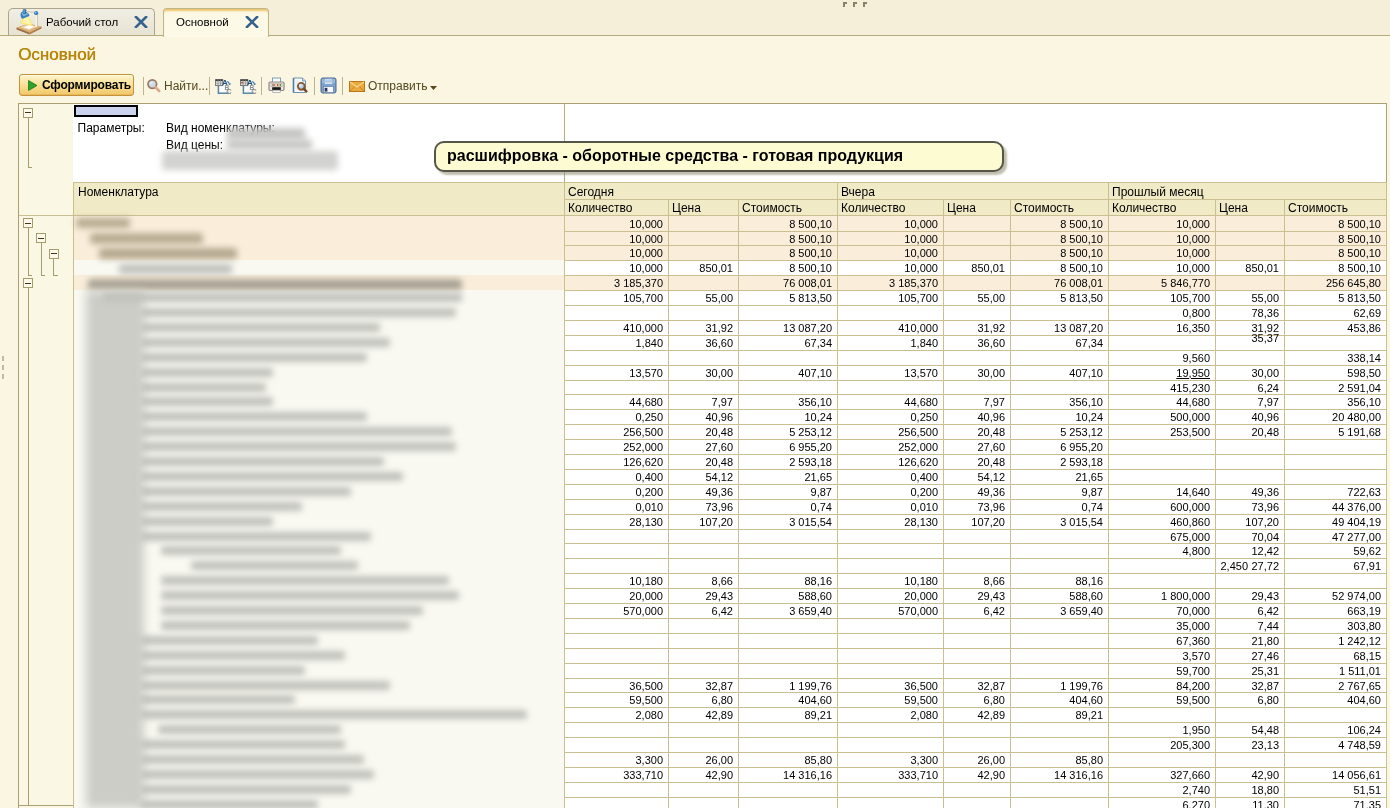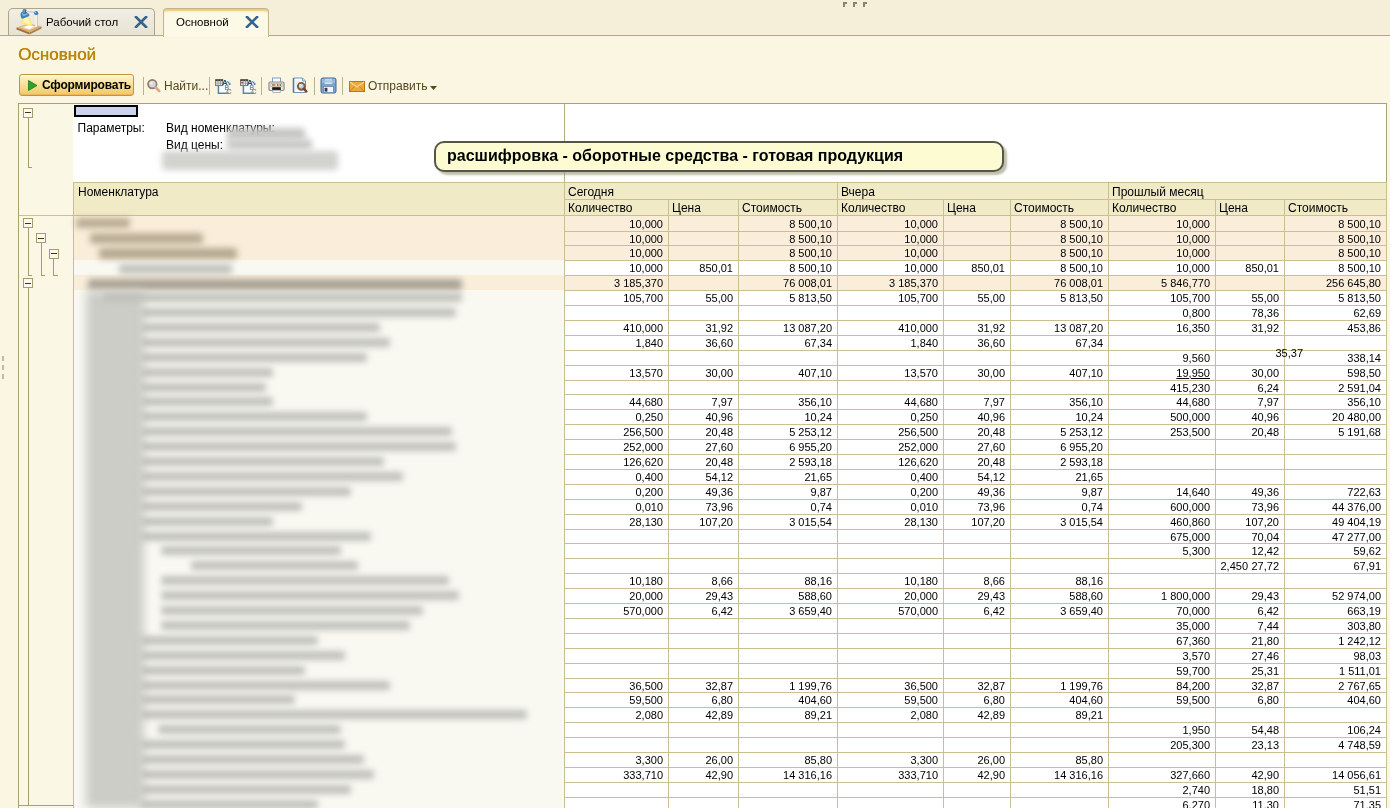--- a/index.html
+++ b/index.html
@@ -305,21 +305,21 @@
 <div class="num" style="left:1108px;top:320.9px;width:102px;">16,350</div>
 <div class="num" style="left:1215px;top:320.9px;width:64px;">31,92</div>
 <div class="num" style="left:1284px;top:320.9px;width:97px;">453,86</div>
 <div class="num" style="left:564px;top:335.8px;width:99px;">1,840</div>
 <div class="num" style="left:668px;top:335.8px;width:65px;">36,60</div>
 <div class="num" style="left:738px;top:335.8px;width:94px;">67,34</div>
 <div class="num" style="left:837px;top:335.8px;width:101px;">1,840</div>
 <div class="num" style="left:943px;top:335.8px;width:62px;">36,60</div>
 <div class="num" style="left:1010px;top:335.8px;width:93px;">67,34</div>
 <div class="num" style="left:1108px;top:350.7px;width:102px;">9,560</div>
-<div class="num" style="left:1215px;top:346px;width:64px;padding-left:24px;">35,37</div>
+<div class="num" style="left:1215px;top:331px;width:64px;">35,37</div>
 <div class="num" style="left:1284px;top:350.7px;width:97px;">338,14</div>
 <div class="num" style="left:564px;top:365.6px;width:99px;">13,570</div>
 <div class="num" style="left:668px;top:365.6px;width:65px;">30,00</div>
 <div class="num" style="left:738px;top:365.6px;width:94px;">407,10</div>
 <div class="num" style="left:837px;top:365.6px;width:101px;">13,570</div>
 <div class="num" style="left:943px;top:365.6px;width:62px;">30,00</div>
 <div class="num" style="left:1010px;top:365.6px;width:93px;">407,10</div>
 <div class="num" style="left:1108px;top:365.6px;width:102px;text-decoration:underline;">19,950</div>
 <div class="num" style="left:1215px;top:365.6px;width:64px;">30,00</div>
 <div class="num" style="left:1284px;top:365.6px;width:97px;">598,50</div>
@@ -394,21 +394,21 @@
 <div class="num" style="left:738px;top:514.6px;width:94px;">3 015,54</div>
 <div class="num" style="left:837px;top:514.6px;width:101px;">28,130</div>
 <div class="num" style="left:943px;top:514.6px;width:62px;">107,20</div>
 <div class="num" style="left:1010px;top:514.6px;width:93px;">3 015,54</div>
 <div class="num" style="left:1108px;top:514.6px;width:102px;">460,860</div>
 <div class="num" style="left:1215px;top:514.6px;width:64px;">107,20</div>
 <div class="num" style="left:1284px;top:514.6px;width:97px;">49 404,19</div>
 <div class="num" style="left:1108px;top:529.5px;width:102px;">675,000</div>
 <div class="num" style="left:1215px;top:529.5px;width:64px;">70,04</div>
 <div class="num" style="left:1284px;top:529.5px;width:97px;">47 277,00</div>
-<div class="num" style="left:1108px;top:544.4px;width:102px;">5,300</div>
+<div class="num" style="left:1108px;top:544.4px;width:102px;">4,800</div>
 <div class="num" style="left:1215px;top:544.4px;width:64px;">12,42</div>
 <div class="num" style="left:1284px;top:544.4px;width:97px;">59,62</div>
 <div class="num" style="left:1108px;top:559.3px;width:102px;padding-left:38px;">2,450</div>
 <div class="num" style="left:1215px;top:559.3px;width:64px;">27,72</div>
 <div class="num" style="left:1284px;top:559.3px;width:97px;">67,91</div>
 <div class="num" style="left:564px;top:574.2px;width:99px;">10,180</div>
 <div class="num" style="left:668px;top:574.2px;width:65px;">8,66</div>
 <div class="num" style="left:738px;top:574.2px;width:94px;">88,16</div>
 <div class="num" style="left:837px;top:574.2px;width:101px;">10,180</div>
 <div class="num" style="left:943px;top:574.2px;width:62px;">8,66</div>
@@ -432,21 +432,21 @@
 <div class="num" style="left:1215px;top:604.0px;width:64px;">6,42</div>
 <div class="num" style="left:1284px;top:604.0px;width:97px;">663,19</div>
 <div class="num" style="left:1108px;top:618.9px;width:102px;">35,000</div>
 <div class="num" style="left:1215px;top:618.9px;width:64px;">7,44</div>
 <div class="num" style="left:1284px;top:618.9px;width:97px;">303,80</div>
 <div class="num" style="left:1108px;top:633.8px;width:102px;">67,360</div>
 <div class="num" style="left:1215px;top:633.8px;width:64px;">21,80</div>
 <div class="num" style="left:1284px;top:633.8px;width:97px;">1 242,12</div>
 <div class="num" style="left:1108px;top:648.7px;width:102px;">3,570</div>
 <div class="num" style="left:1215px;top:648.7px;width:64px;">27,46</div>
-<div class="num" style="left:1284px;top:648.7px;width:97px;">98,03</div>
+<div class="num" style="left:1284px;top:648.7px;width:97px;">68,15</div>
 <div class="num" style="left:1108px;top:663.6px;width:102px;">59,700</div>
 <div class="num" style="left:1215px;top:663.6px;width:64px;">25,31</div>
 <div class="num" style="left:1284px;top:663.6px;width:97px;">1 511,01</div>
 <div class="num" style="left:564px;top:678.5px;width:99px;">36,500</div>
 <div class="num" style="left:668px;top:678.5px;width:65px;">32,87</div>
 <div class="num" style="left:738px;top:678.5px;width:94px;">1 199,76</div>
 <div class="num" style="left:837px;top:678.5px;width:101px;">36,500</div>
 <div class="num" style="left:943px;top:678.5px;width:62px;">32,87</div>
 <div class="num" style="left:1010px;top:678.5px;width:93px;">1 199,76</div>
 <div class="num" style="left:1108px;top:678.5px;width:102px;">84,200</div>

